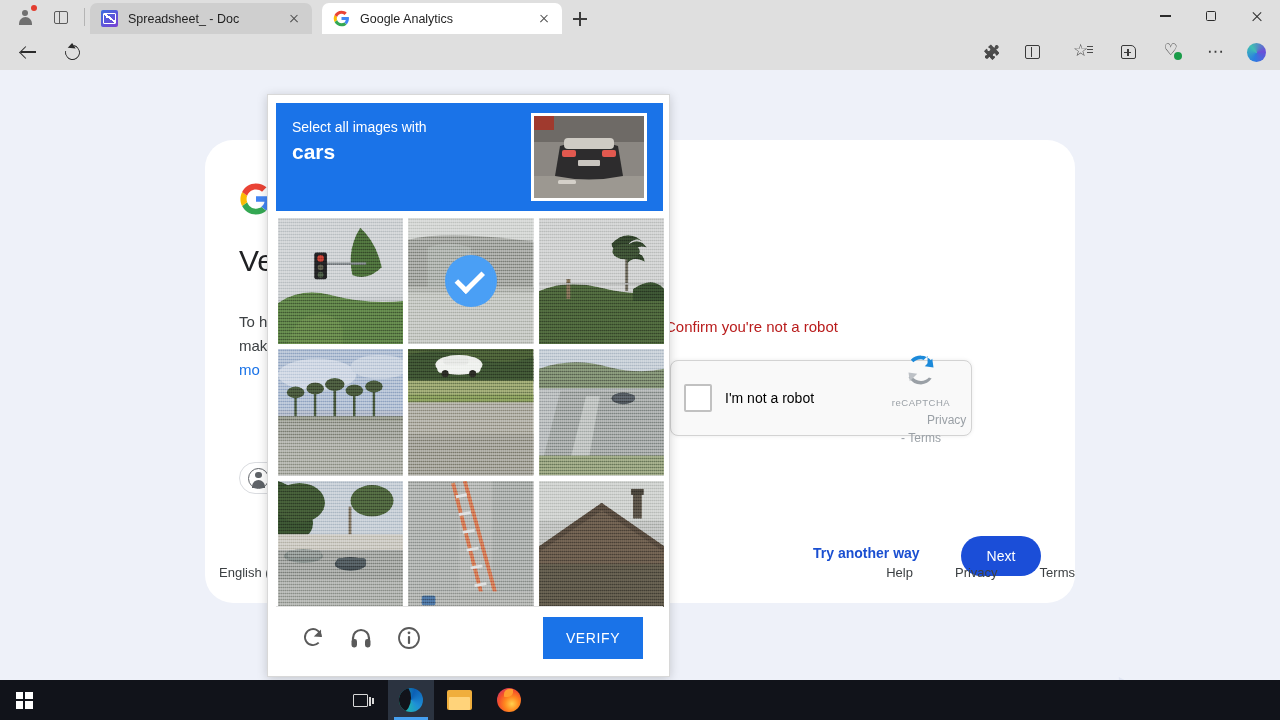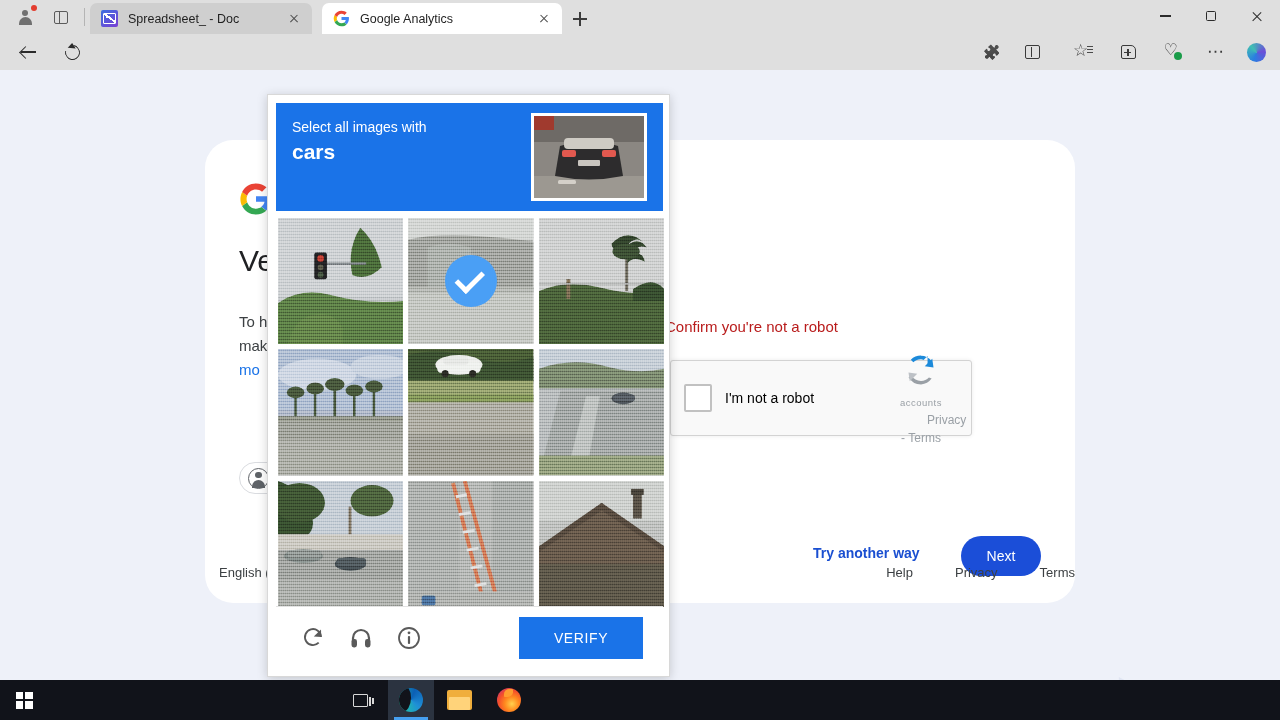--- a/index.html
+++ b/index.html
@@ -269,21 +269,21 @@
   .account-avatar::after {
     content: ""; position: absolute; left: 3px; top: 11.5px;
     width: 12.5px; height: 8px; border-radius: 6.5px 6.5px 0 0; background: #5f6368;
   }
   .confirm-label {
     position: absolute; left: 460px; top: 178px;
     font-size: 15px; color: #b91c1c; white-space: nowrap;
   }
   .recaptcha-widget {
     position: absolute; left: 465px; top: 220px; width: 302px; height: 76px;
-    background: #f9f9f9; border: 1px solid #d3d3d3; border-radius: 3px;
+    background: #f9f9f9; border: 1px solid #d3d3d3; border-radius: 8px;
     box-shadow: 0 0 4px rgba(0,0,0,0.08);
     display: flex; align-items: center;
   }
   .rc-checkbox {
     width: 28px; height: 28px; margin-left: 13px; background: #fff;
     border: 2px solid #c1c1c1; border-radius: 2px; flex: 0 0 28px;
   }
   .rc-label { margin-left: 13px; font-size: 14px; color: #000000; }
   .rc-brand {
     margin-left: auto; margin-right: 12px; text-align: center; width: 76px;
@@ -360,21 +360,21 @@
   .captcha-footer {
     position: absolute; left: 8px; bottom: 8px; width: 387px; height: 62px;
     border-top: 1px solid #e3e3e3;
     display: flex; align-items: center; padding: 0 20px;
   }
   .cf-icon {
     width: 34px; height: 34px; margin-right: 14px;
     display: flex; align-items: center; justify-content: center;
   }
   .verify-btn {
-    margin-left: auto; width: 124px; height: 42px; background: #1a73e8;
+    margin-left: auto; width: 100px; height: 42px; background: #1a73e8;
     color: #ffffff; font-size: 14px; letter-spacing: 0.6px;
     display: flex; align-items: center; justify-content: center;
     border: none; font-family: inherit;
   }
 
   
   .watermark {
     position: absolute; left: 1038px; top: 605px; width: 200px; height: 55px;
     opacity: 0.55; pointer-events: none;
   }
@@ -637,21 +637,21 @@
         <span class="rc-label">I'm not a robot</span>
         <span class="rc-brand">
           <svg class="rc-logo" width="40" height="40" viewBox="0 0 64 64">
             <path fill="#1c8ada" d="M32 9c7 0 13 3.2 16.6 8.3l-6.1 6.1V9.5l-6.4 6.4A14.6 14.6 0 0 0 32 14.6V9z"></path>
             <path fill="#1c8ada" d="M32 9v5.6a17.4 17.4 0 0 0-12.3 5.1l-4-4A23 23 0 0 1 32 9z"></path>
             <path fill="#1c8ada" d="M50 14l2 14-14-2 12-12z"></path>
             <path fill="#9aa0a6" d="M32 55a23 23 0 0 1-19.9-11.5l4.8-2.8A17.4 17.4 0 0 0 32 49.4V55z"></path>
             <path fill="#bdc1c6" d="M14 50l-2-14 14 2-12 12z"></path>
             <path fill="#9aa0a6" d="M49 45.6A23 23 0 0 1 32 55v-5.6a17.4 17.4 0 0 0 12.7-5.5l4.3 1.7z"></path>
           </svg>
-          <span class="rc-name">accounts</span>
+          <span class="rc-name">reCAPTCHA</span>
           <span class="rc-links">Privacy - Terms</span>
         </span>
       </div>
 
       <div class="try-another">Try another way</div>
       <button class="next-btn">Next</button>
     </div>
 
     <div class="page-footer">
       <div class="lang-select">English (</div>

